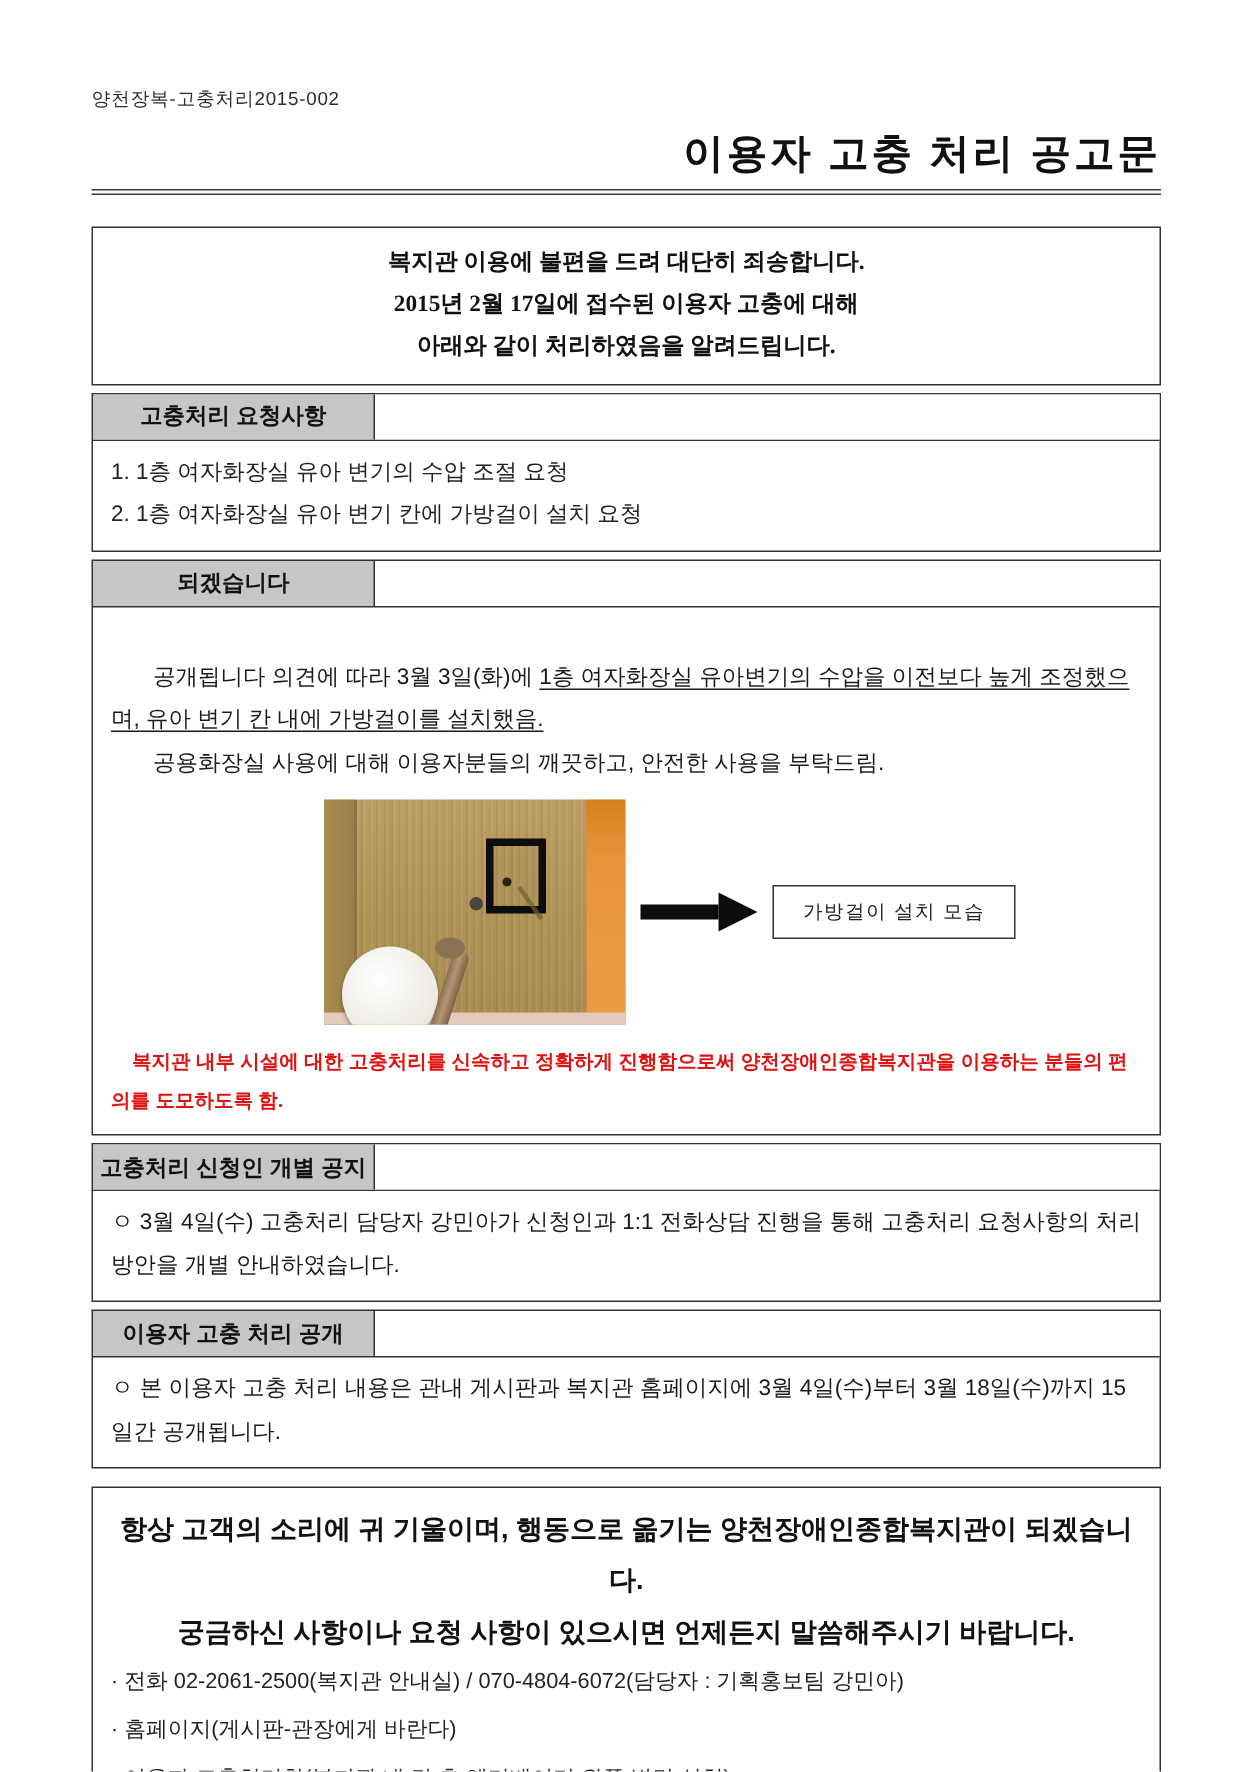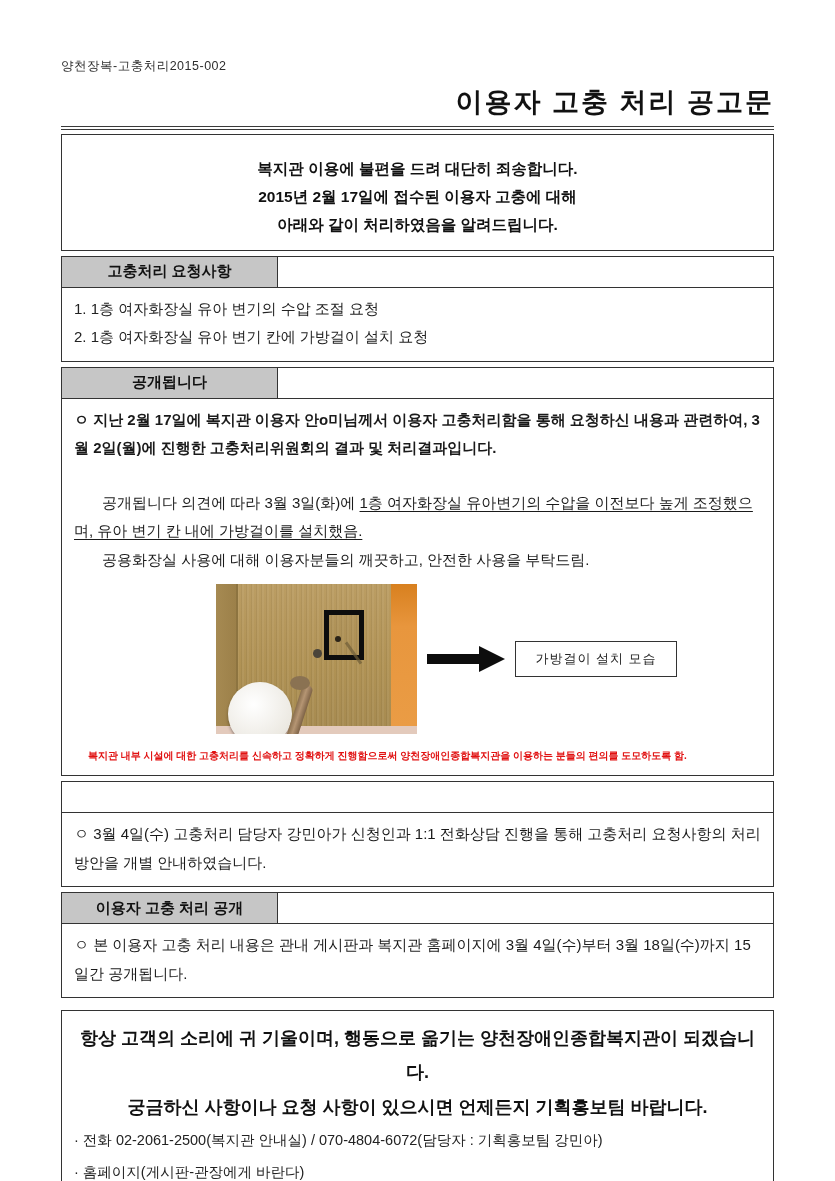--- a/index.html
+++ b/index.html
@@ -18,31 +18,31 @@
   .title {
     text-align:right; font-size:27px; font-weight:bold;
     letter-spacing:2px; margin-top:9px; color:#111;
   }
   .double-rule {
     margin-top:6px; height:4px;
     border-top:1.5px solid #3a3a3a; border-bottom:1.5px solid #3a3a3a;
   }
 
   .intro-box {
-    margin-top:4px; border:1.5px solid #333;
-    padding:20px 10px 11px 10px; text-align:center;
+    margin-top:21px; border:1.5px solid #333;
+    padding:9px 10px 11px 10px; text-align:center;font-family:Liberation Serif, serif;
   }
   .intro-box .line { font-size:15.5px; font-weight:bold; line-height:1.8; color:#111; }
 
   .section { border:1.5px solid #333; margin-top:5px; }
   .section-header-row {
     display:flex; border-bottom:1.5px solid #333; height:31px;
   }
   .section-header-cell {
-    width:216px; background:#c6c6c6; border-right:1.5px solid #333;
+    width:188px; background:#c6c6c6; border-right:1.5px solid #333;
     display:flex; align-items:center; justify-content:center;
     font-size:15px; font-weight:bold; color:#111;
   }
   .section-header-fill { flex:1; background:#fff; }
   .section-body { padding:7px 12px 9px 12px; font-size:15px; line-height:1.85; color:#1a1a1a; }
 
   .req-item { font-size:15px; line-height:1.9; color:#222; }
 
   .plan-lead { font-weight:bold; font-size:15px; line-height:1.9; }
   .plan-gap { height:26px; }
@@ -110,21 +110,21 @@
     width:0; height:0; border-top:13px solid transparent;
     border-bottom:13px solid transparent; border-left:26px solid #0d0d0d;
   }
   .figure-caption-box {
     margin-left:10px; width:162px; height:36px; border:1.5px solid #333;
     display:flex; align-items:center; justify-content:center;
     font-size:13px; color:#222; letter-spacing:1px;
   }
 
   .plan-conclusion {
-    margin-top:12px; color:#e11212; font-weight:bold; font-size:10px;
+    margin-top:12px; color:#e11212; font-weight:bold; font-size:13px;
     line-height:2.0; text-indent:14px;
   }
 
   .notice-para { font-size:15px; line-height:1.9; }
 
   .footer-box {
     margin-top:12px; border:1.5px solid #333; padding:10px 12px 8px 12px;
   }
   .footer-box .bold-line {
     text-align:center; font-size:18px; font-weight:bold; line-height:1.9; color:#111;
@@ -153,25 +153,24 @@
       <div class="section-header-fill"></div>
     </div>
     <div class="section-body">
       <div class="req-item">1. 1층 여자화장실 유아 변기의 수압 조절 요청</div>
       <div class="req-item">2. 1층 여자화장실 유아 변기 칸에 가방걸이 설치 요청</div>
     </div>
   </div>
 
   <div class="section">
     <div class="section-header-row">
-      <div class="section-header-cell">공개됩니다</div>
-      <div class="section-header-fill"></div>
-    </div>
-    <div class="section-body">
-      <div class="plan-lead">ㅇ 지난 2월 17일에 복지관 이용자 안o미님께서 이용자 고충처리함을 통해 요청하신 내용과 관련하여, 3월 2일(월)에 진행한 고충처리위원회의 결과 및 처리결과입니다.</div>
+      <div class="section-header-cell">되겠습니다</div>
+      <div class="section-header-fill"></div>
+    </div>
+    <div class="section-body">
       <div class="plan-gap"></div>
       <div class="plan-para"><span>공개됩니다 의견에 따라 3월 3일(화)에 </span><span class="uline">1층 여자화장실 유아변기의 수압을 이전보다 높게 조정했으며, 유아 변기 칸 내에 가방걸이를 설치했음.</span></div>
       <div class="plan-para">공용화장실 사용에 대해 이용자분들의 깨끗하고, 안전한 사용을 부탁드림.</div>
 
       <div class="figure-row">
         <div class="photo">
           <div class="frame-strip"></div>
           <div class="orange-strip"></div>
           <div class="floor-strip"></div>
           <div class="hook-box"></div>
@@ -188,38 +187,39 @@
         </div>
         <div class="figure-caption-box">가방걸이 설치 모습</div>
       </div>
 
       <div class="plan-conclusion">복지관 내부 시설에 대한 고충처리를 신속하고 정확하게 진행함으로써 양천장애인종합복지관을 이용하는 분들의 편의를 도모하도록 함.</div>
     </div>
   </div>
 
   <div class="section">
     <div class="section-header-row">
+      <div class="section-header-cell">고충처리 신청인 개별 공지</div>
       <div class="section-header-fill"></div>
     </div>
     <div class="section-body">
       <div class="notice-para">ㅇ 3월 4일(수) 고충처리 담당자 강민아가 신청인과 1:1 전화상담 진행을 통해 고충처리 요청사항의 처리방안을 개별 안내하였습니다.</div>
     </div>
   </div>
 
   <div class="section">
     <div class="section-header-row">
       <div class="section-header-cell">이용자 고충 처리 공개</div>
       <div class="section-header-fill"></div>
     </div>
     <div class="section-body">
       <div class="notice-para">ㅇ 본 이용자 고충 처리 내용은 관내 게시판과 복지관 홈페이지에 3월 4일(수)부터 3월 18일(수)까지 15일간 공개됩니다.</div>
     </div>
   </div>
 
   <div class="footer-box">
     <div class="bold-line">항상 고객의 소리에 귀 기울이며, 행동으로 옮기는 양천장애인종합복지관이 되겠습니다.</div>
-    <div class="bold-line">궁금하신 사항이나 요청 사항이 있으시면 언제든지 기획홍보팀 바랍니다.</div>
+    <div class="bold-line">궁금하신 사항이나 요청 사항이 있으시면 언제든지 말씀해주시기 바랍니다.</div>
     <div class="contact">· 전화 02-2061-2500(복지관 안내실) / 070-4804-6072(담당자 : 기획홍보팀 강민아)</div>
     <div class="contact">· 홈페이지(게시판-관장에게 바란다)</div>
     <div class="contact">· 이용자 고충처리함(복지관 내 각 층 엘리베이터 왼쪽 벽면 설치)</div>
   </div>
 
 </div>
 
 </body></html>

